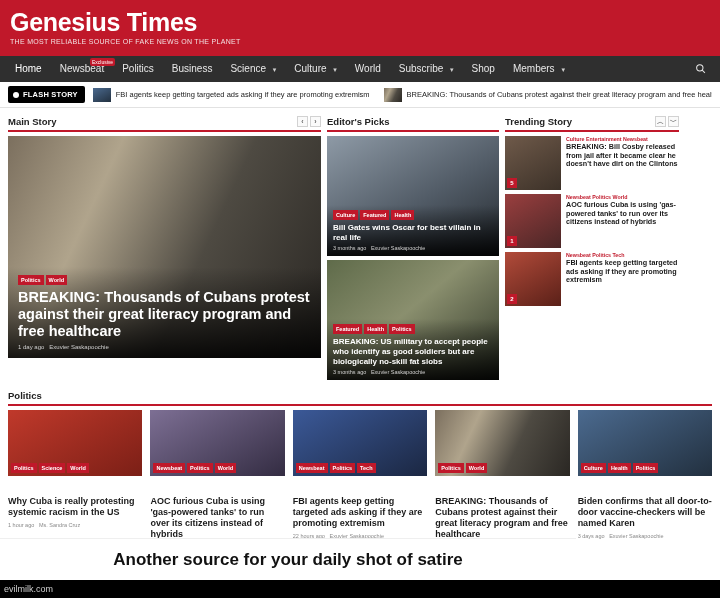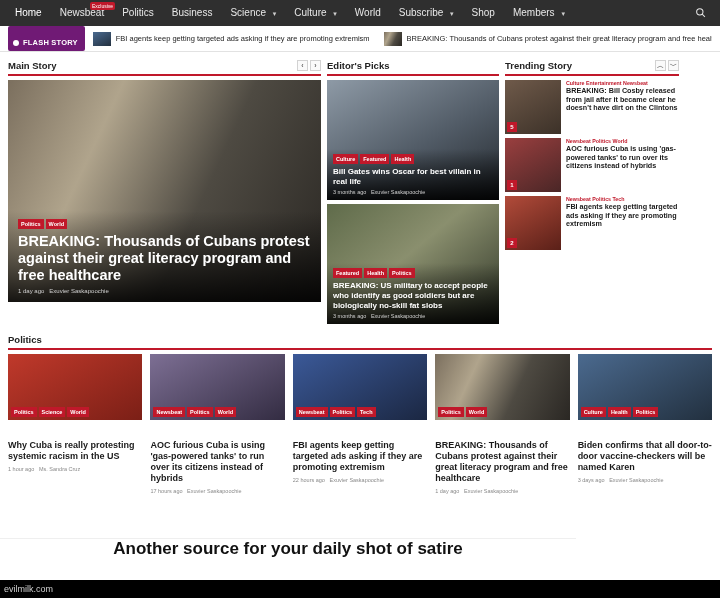--- a/index.html
+++ b/index.html
@@ -82,26 +82,26 @@
   .ticker {
     height: 26px;
     background: #ffffff;
     border-bottom: 1px solid #e2e2e2;
     display: flex;
     align-items: center;
     padding: 0 8px;
     gap: 8px;
   }
   .flash-btn {
-    background: #701a75;
+    background: #000000;
     color: #fff;
     font-size: 7.5px;
     font-weight: bold;
     letter-spacing: 0.2px;
-    padding: 12px 7px 4px 5px;
+    padding: 4px 7px 4px 5px;
     border-radius: 2px;
     display: flex;
     align-items: center;
     gap: 4px;
     white-space: nowrap;
   }
   .flash-dot {
     width: 6px; height: 6px; border-radius: 50%;
     background: #fff; display:inline-block;
   }
@@ -193,21 +193,21 @@
   .politics-grid { display:flex; gap:8px; margin-top:4px; }
   .pcard { width: 136px; }
   .pthumb { height: 66px; position:relative; }
   .ptags { position:absolute; left:3px; bottom:3px; display:flex; gap:2px; }
   .ptitle { font-size:9px; font-weight:bold; line-height:11px; color:#1a1a1a; margin-top:20px; }
   .pmeta { font-size:5.5px; color:#8a8a8a; margin-top:4px; }
 
   
   .footer-banner {
     position:absolute; left:0; bottom:18px; width:576px; height:42px;
-    background:#ffffff; display:flex; justify-content:center;
+    background:#ffffff; display:flex; align-items:center; justify-content:center;
     border-top:1px solid #efefef;
   }
   .footer-text { font-size:17px; font-weight:bold; color:#111; }
   .footer-bar {
     position:absolute; left:0; bottom:0; width:720px; height:18px;
     background:#000; color:#cfcfcf; font-size:9px;
     display:flex; align-items:center; padding-left:4px;
   }
   .ph1 { background: linear-gradient(115deg,#7b6f5e 0%,#b0a48c 28%,#4e4a42 60%,#2a2723 100%); }
   .ph2 { background: linear-gradient(150deg,#8e9aa6 0%,#515b66 55%,#23282d 100%); }
@@ -219,20 +219,24 @@
   .ph8 { background: linear-gradient(150deg,#b24b3a 0%,#5a2018 100%); }
   .ph9 { background: linear-gradient(150deg,#2e4372 0%,#16203a 100%); }
   .ph10 { background: linear-gradient(150deg,#c0392b 0%,#7b1f16 100%); }
   .ph11 { background: linear-gradient(150deg,#3b5998 0%,#1b2742 100%); }
 </style>
 </head>
 <body>
 
 <div class="page">
 
+  <div class="masthead">
+    <div class="brand">Genesius Times</div>
+    <div class="tagline">THE MOST RELIABLE SOURCE OF FAKE NEWS ON THE PLANET</div>
+  </div>
 
   <div class="navbar">
     <div class="nav-item active">
       <span>Home</span>
     </div>
     <div class="nav-item">
       <span>Newsbeat</span>
       <span class="nav-badge">Exclusive</span>
     </div>
     <div class="nav-item">

